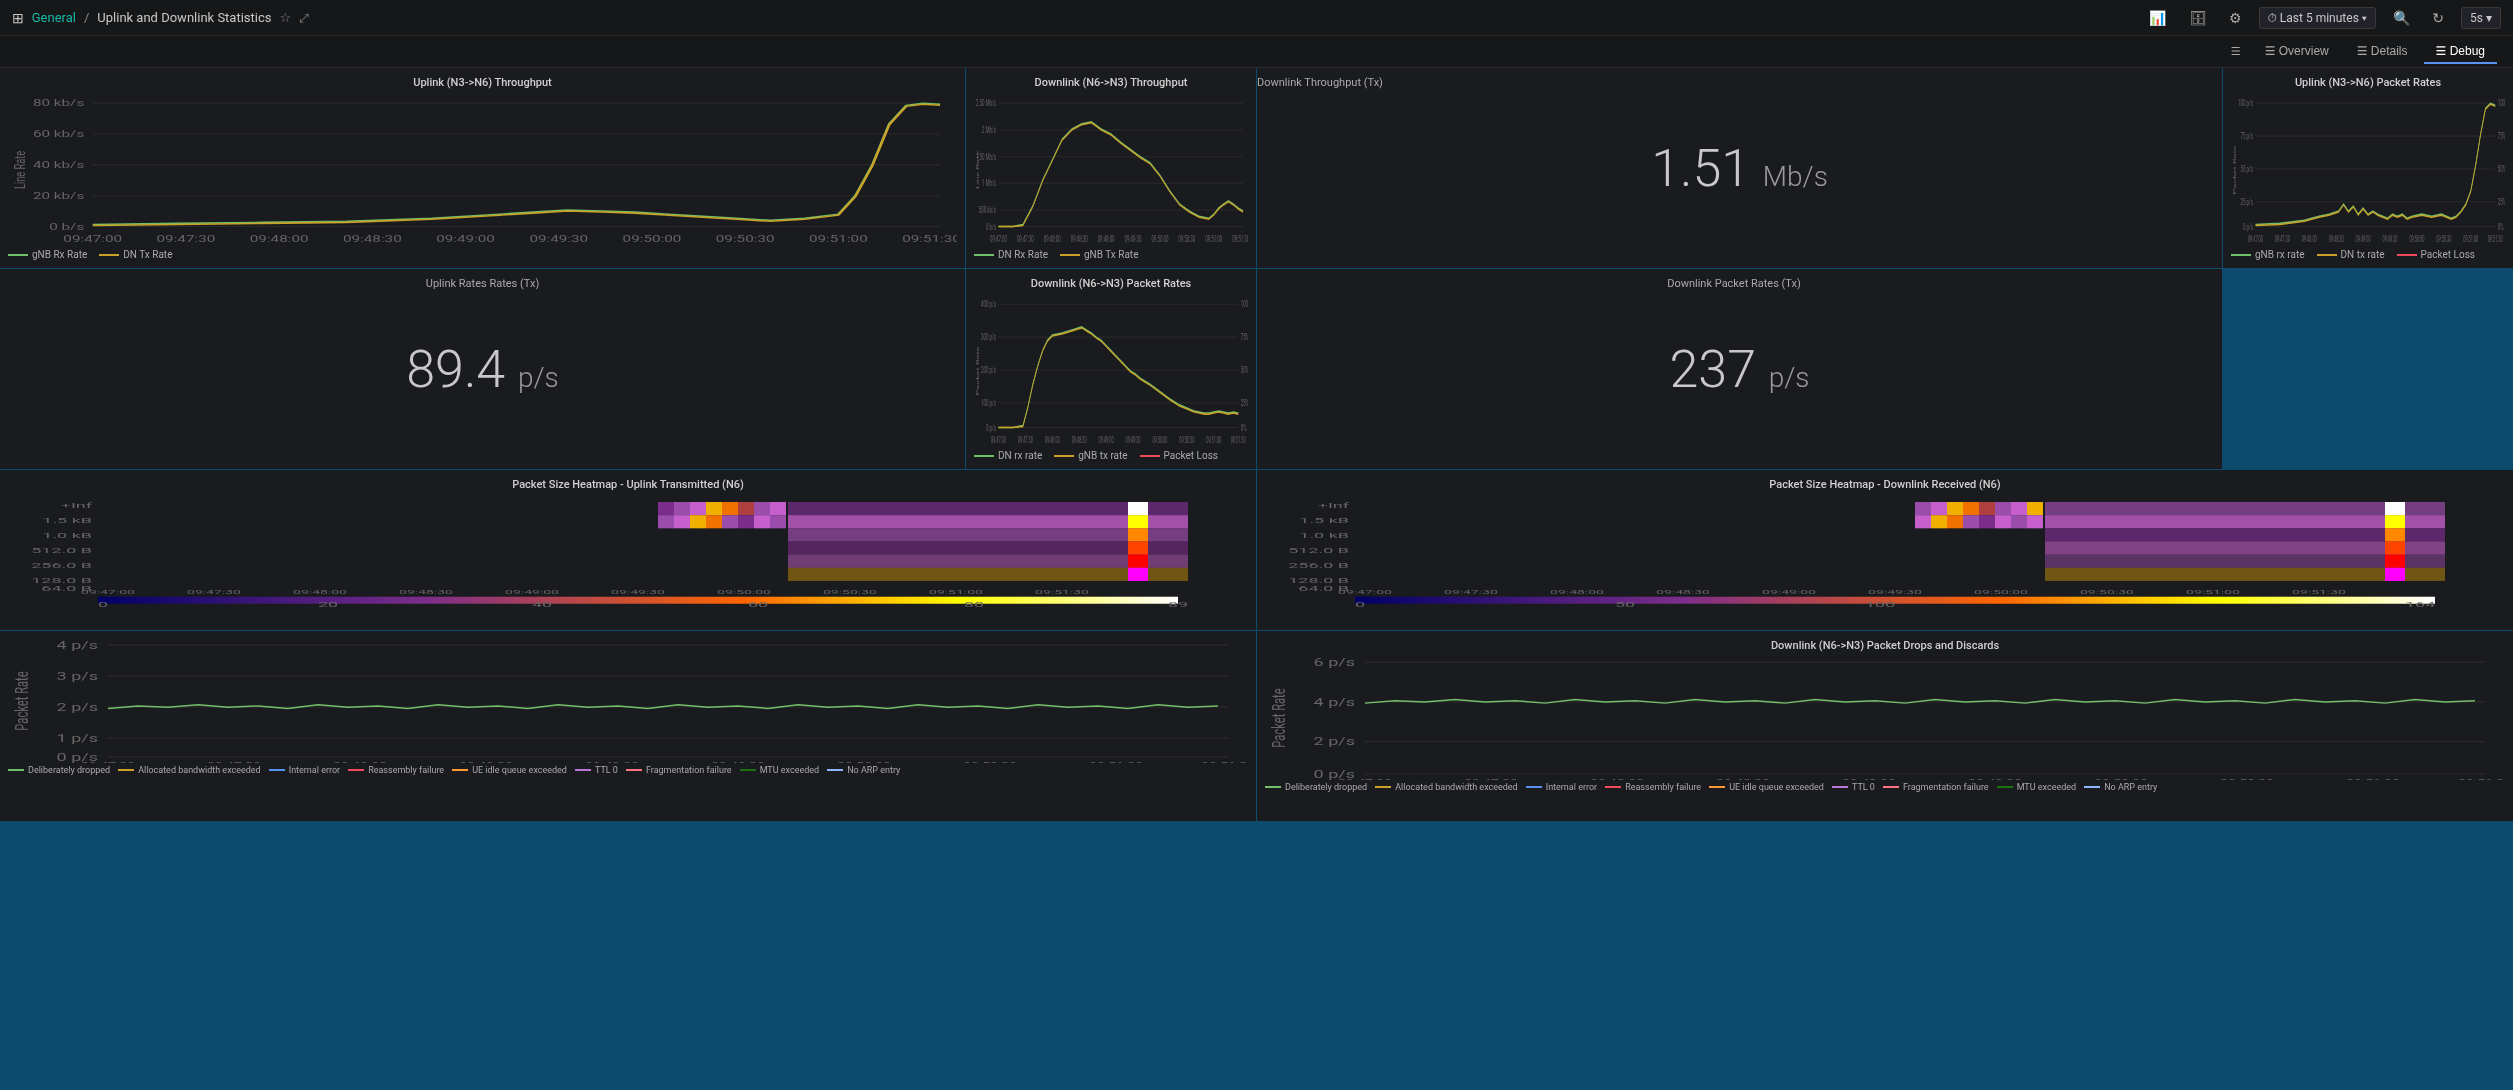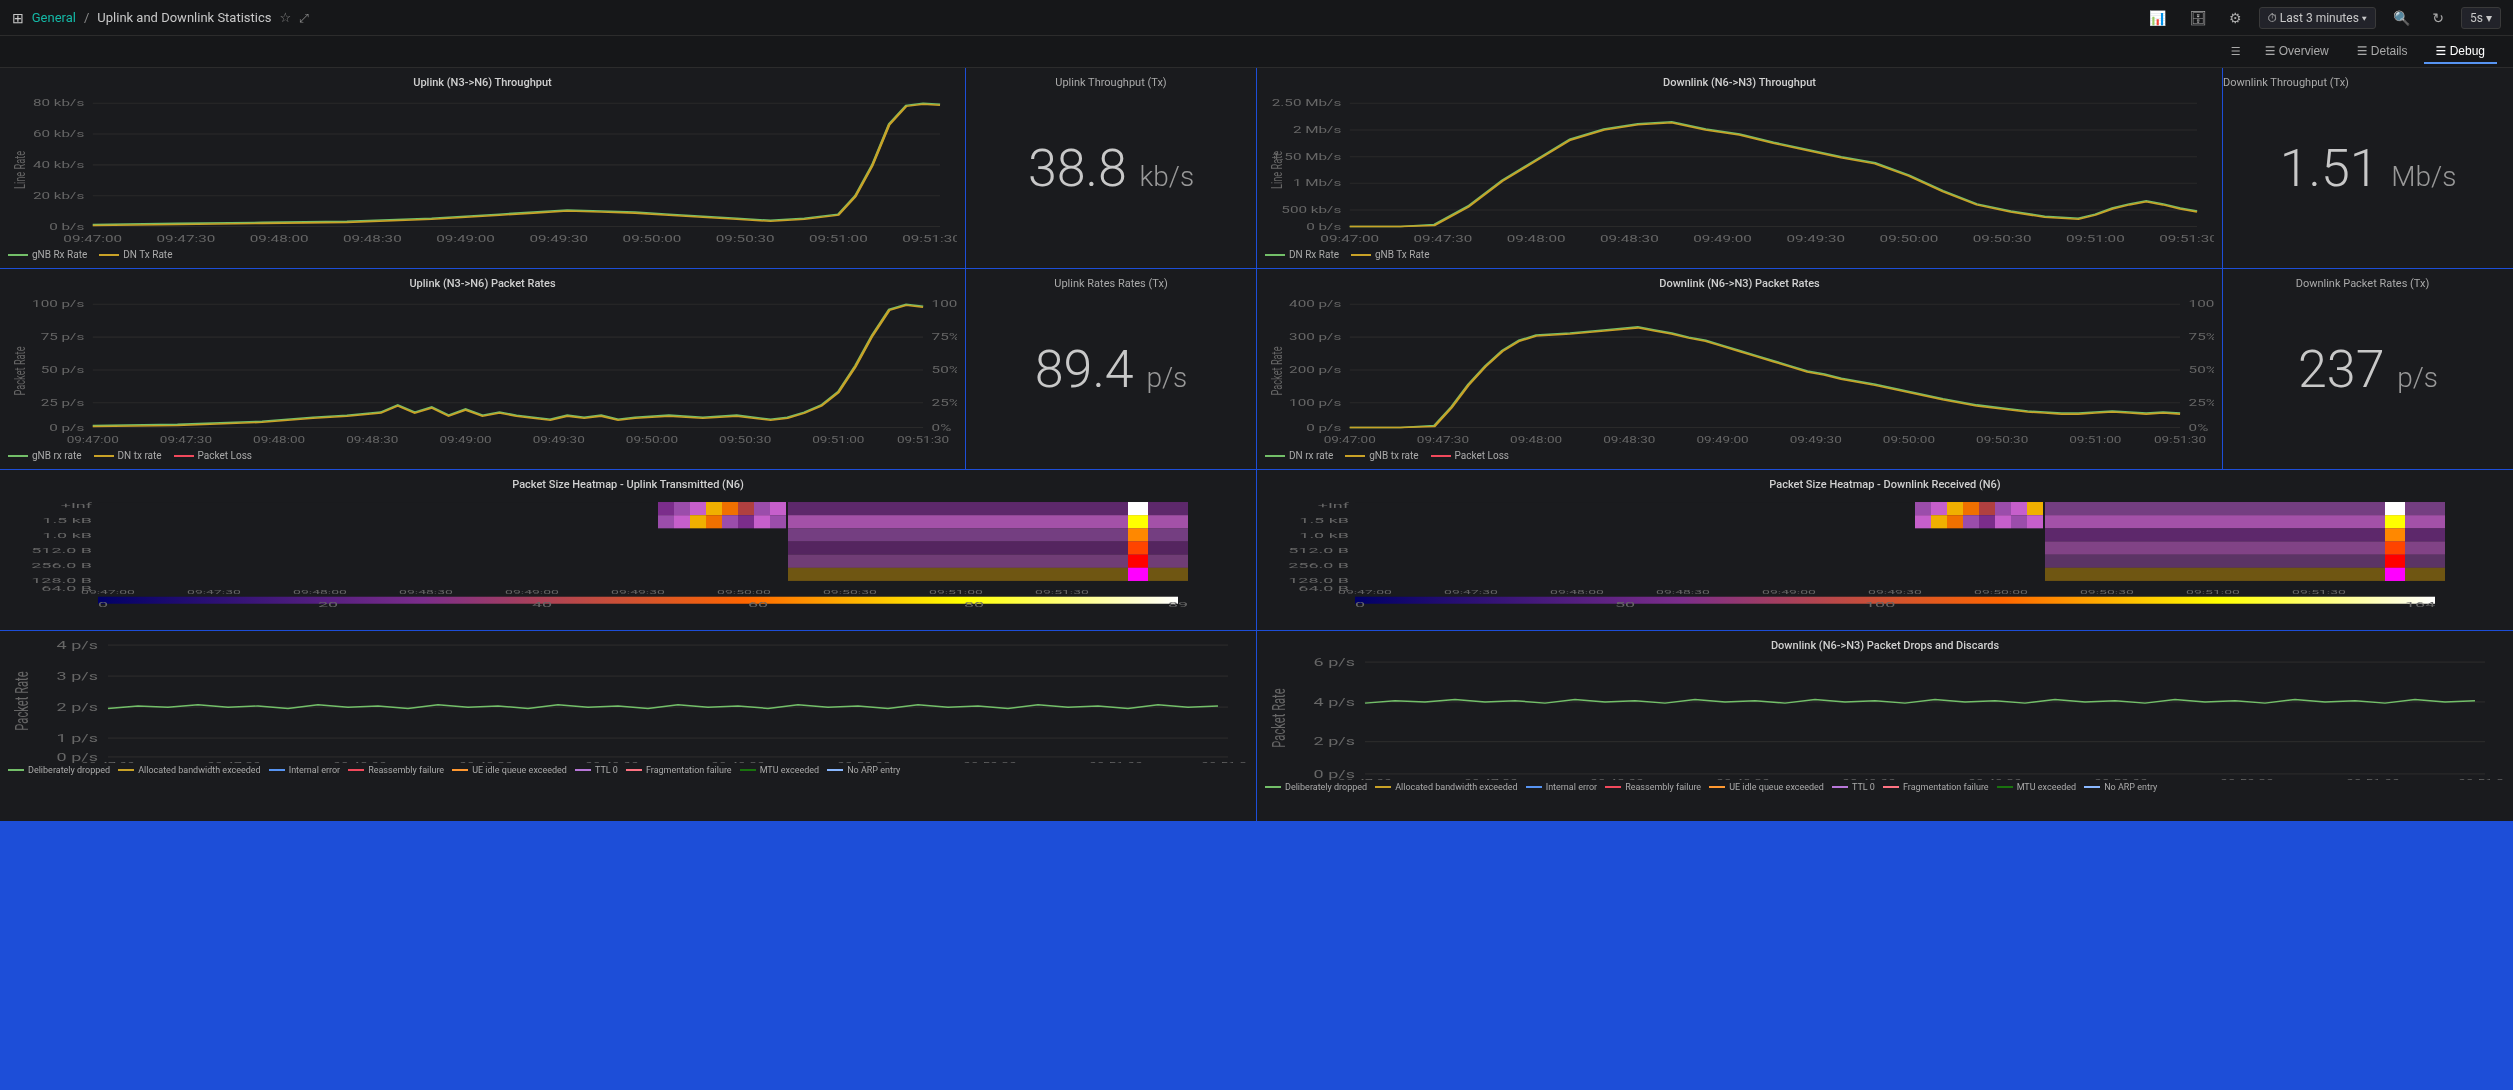--- a/index.html
+++ b/index.html
@@ -71,21 +71,21 @@
     }
     .tab-btn.active {
       color: #fff;
       border-bottom: 2px solid #5794f2;
     }
     .main-grid {
       display: grid;
       grid-template-columns: 1fr 290px 1fr 290px;
       grid-template-rows: 200px 200px 160px 190px;
       gap: 1px;
-      background: #1d4ed8;
+      background: #0c4a6e;
       height: calc(1090px - 68px);
       overflow: hidden;
     }
     .panel {
       background: #1a1b1e;
       padding: 8px;
       position: relative;
       overflow: hidden;
     }
     .panel-title {
@@ -158,21 +158,21 @@
     <span>Uplink and Downlink Statistics</span>
     <span style="color:#888;cursor:pointer;">☆</span>
     <span style="color:#888;cursor:pointer;font-size:12px;">⤢</span>
   </div>
   <div class="top-bar-right">
     <button class="icon-btn">📊</button>
     <button class="icon-btn">🗄</button>
     <button class="icon-btn">⚙</button>
     <div class="time-selector">
       <span>⏱</span>
-      <span>Last 3 minutes</span>
+      <span>Last 5 minutes</span>
       <span>▾</span>
     </div>
     <button class="icon-btn">🔍</button>
     <button class="icon-btn">↻</button>
     <div class="time-selector">
       <span>5s</span>
       <span>▾</span>
     </div>
   </div>
 </div>
@@ -235,27 +235,20 @@
         <span style="display:inline-block;width:20px;height:2px;background:#73bf69;"></span>
         <span>gNB Rx Rate</span>
       </div>
       <div class="legend-item">
         <span style="display:inline-block;width:20px;height:2px;background:#c9a227;"></span>
         <span>DN Tx Rate</span>
       </div>
     </div>
   </div>
 
-  <div class="panel big-stat-panel">
-    <div style="position:absolute;top:8px;left:0;right:0;text-align:center;font-size:11px;color:#aaa;">Uplink Throughput (Tx)</div>
-    <div class="big-stat">
-      <span>38.8</span>
-      <span class="unit">kb/s</span>
-    </div>
-  </div>
 
   <div class="panel">
     <div class="panel-title">Downlink (N6-&gt;N3) Throughput</div>
     <div class="chart-area">
       <svg class="chart-svg" viewBox="0 0 560 150" preserveAspectRatio="none">
         <line x1="50" y1="10" x2="550" y2="10" class="grid-line"></line>
         <line x1="50" y1="36" x2="550" y2="36" class="grid-line"></line>
         <line x1="50" y1="62" x2="550" y2="62" class="grid-line"></line>
         <line x1="50" y1="88" x2="550" y2="88" class="grid-line"></line>
         <line x1="50" y1="114" x2="550" y2="114" class="grid-line"></line>

